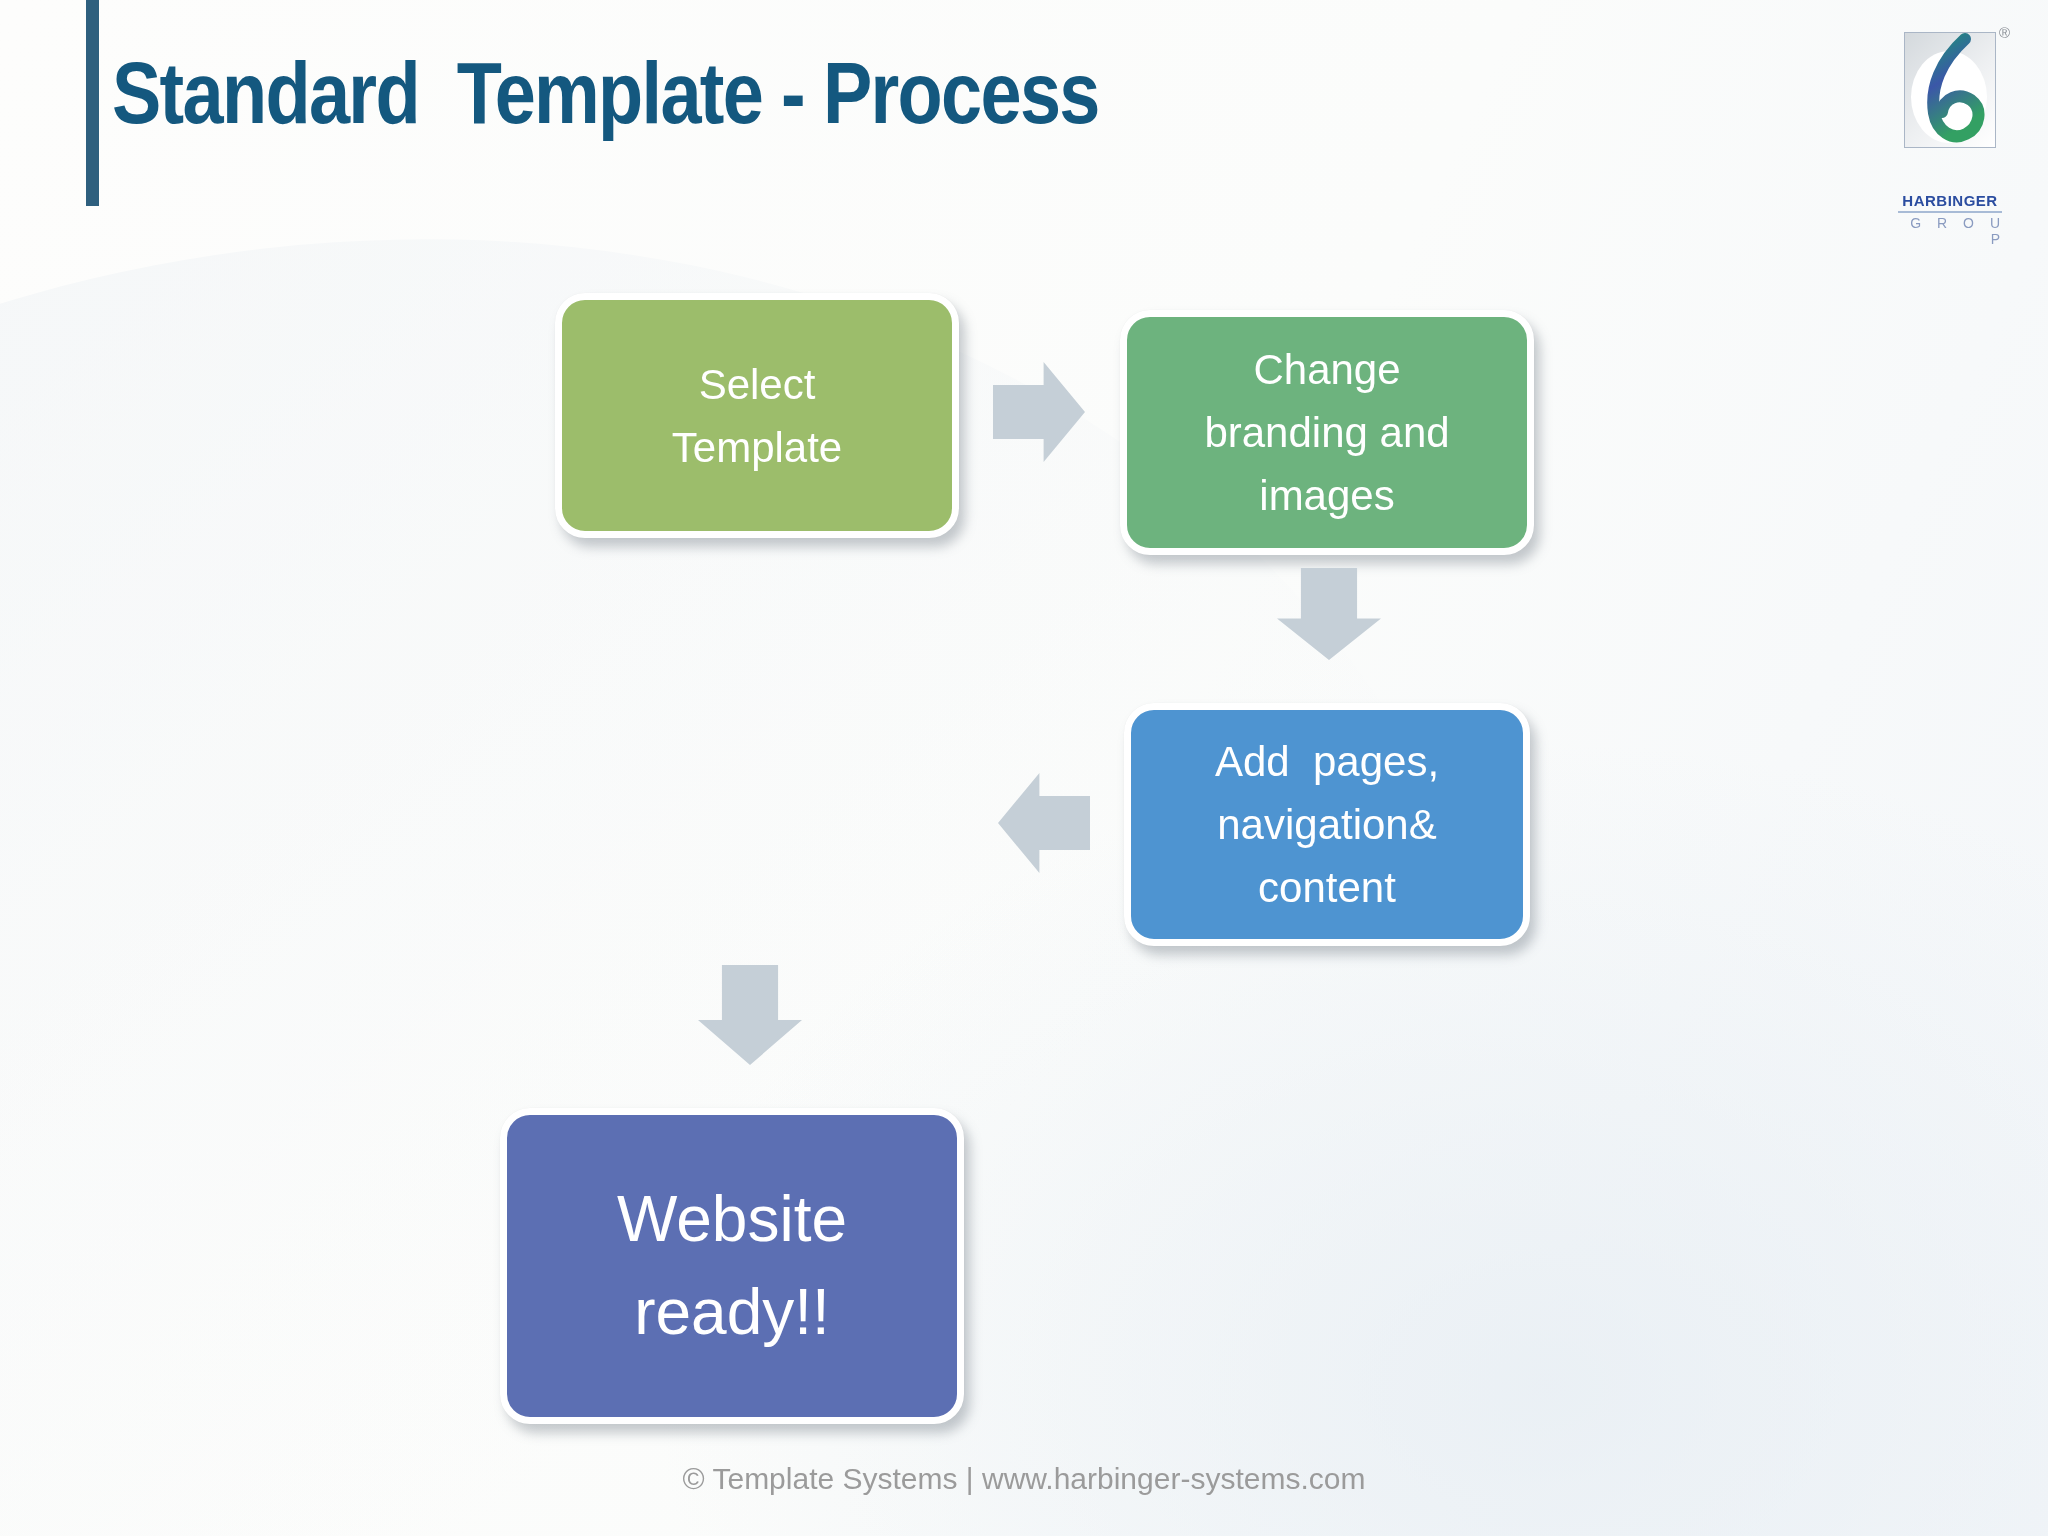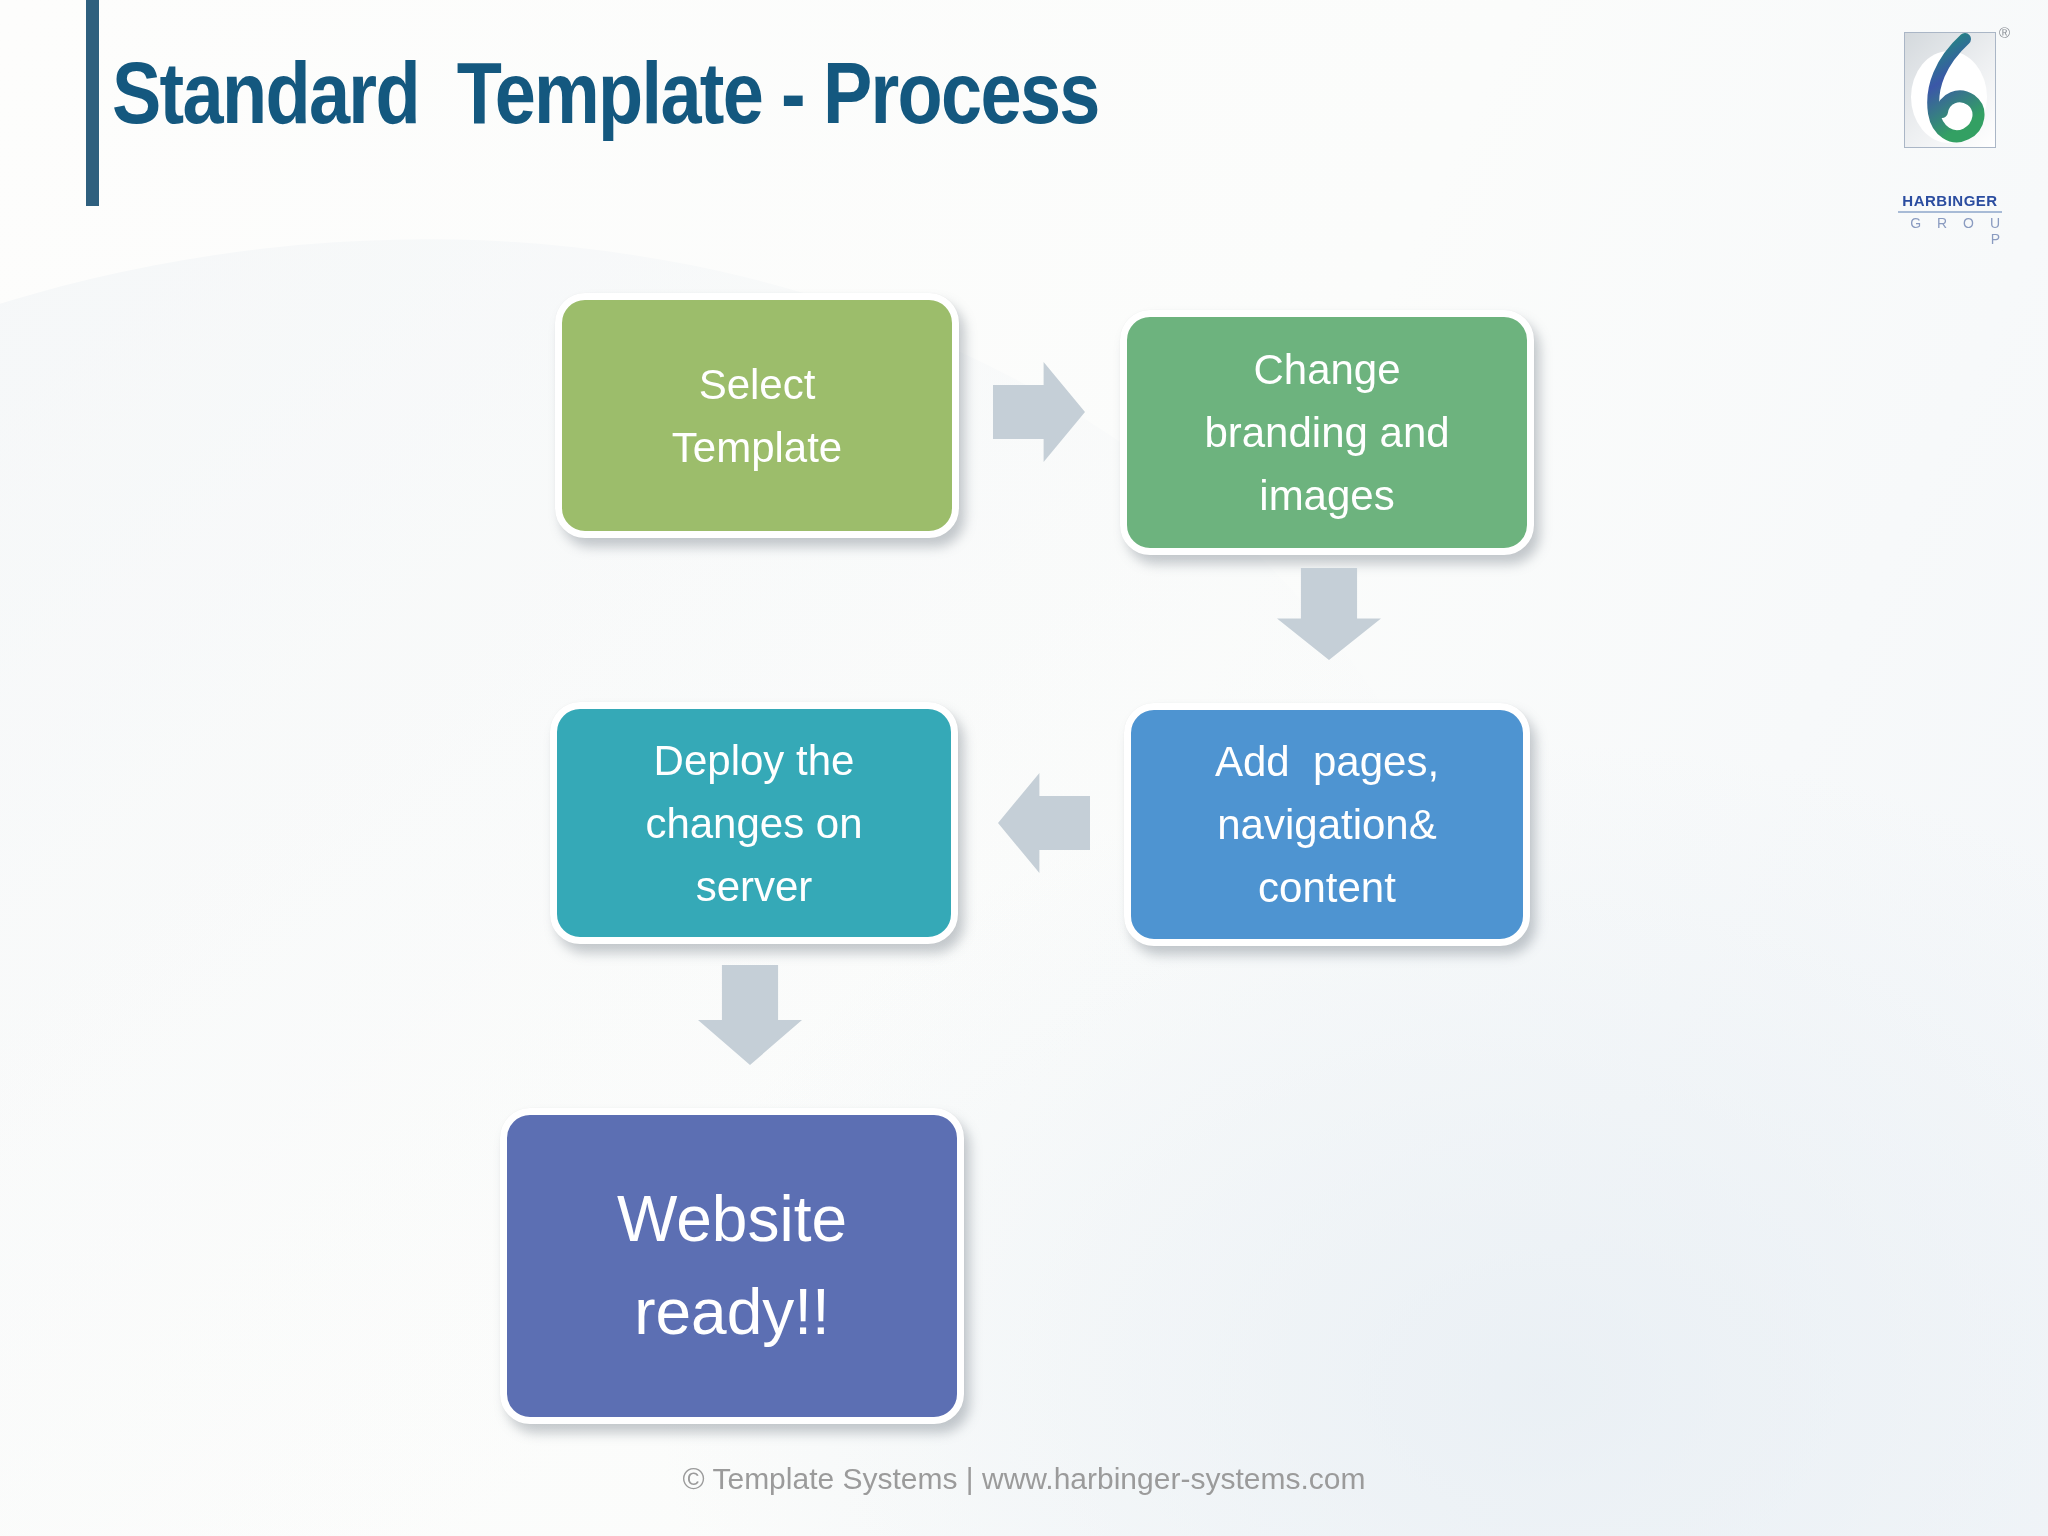--- a/index.html
+++ b/index.html
@@ -176,23 +176,20 @@
 Template</div>
 
   <div class="step step-2" style="background-color: rgb(109, 179, 126);">Change
 branding and
 images</div>
 
   <div class="step step-3" style="background-color: rgb(78, 148, 209);">Add  pages,
 navigation&amp;
 content</div>
 
-  <div class="step step-4" style="background-color: rgb(53, 169, 183);">Deploy the
-changes on
-server</div>
 
   <div class="step step-5" style="background-color: rgb(92, 111, 179);">Website
 ready!!</div>
 
   <div class="arrow arrow-right" style="background-color: rgb(197, 207, 215);"></div>
   <div class="arrow arrow-down-1" style="background-color: rgb(197, 207, 215);"></div>
   <div class="arrow arrow-left" style="background-color: rgb(197, 207, 215);"></div>
   <div class="arrow arrow-down-2" style="background-color: rgb(197, 207, 215);"></div>
 
   <div class="footer">© Template Systems | www.harbinger-systems.com</div>

